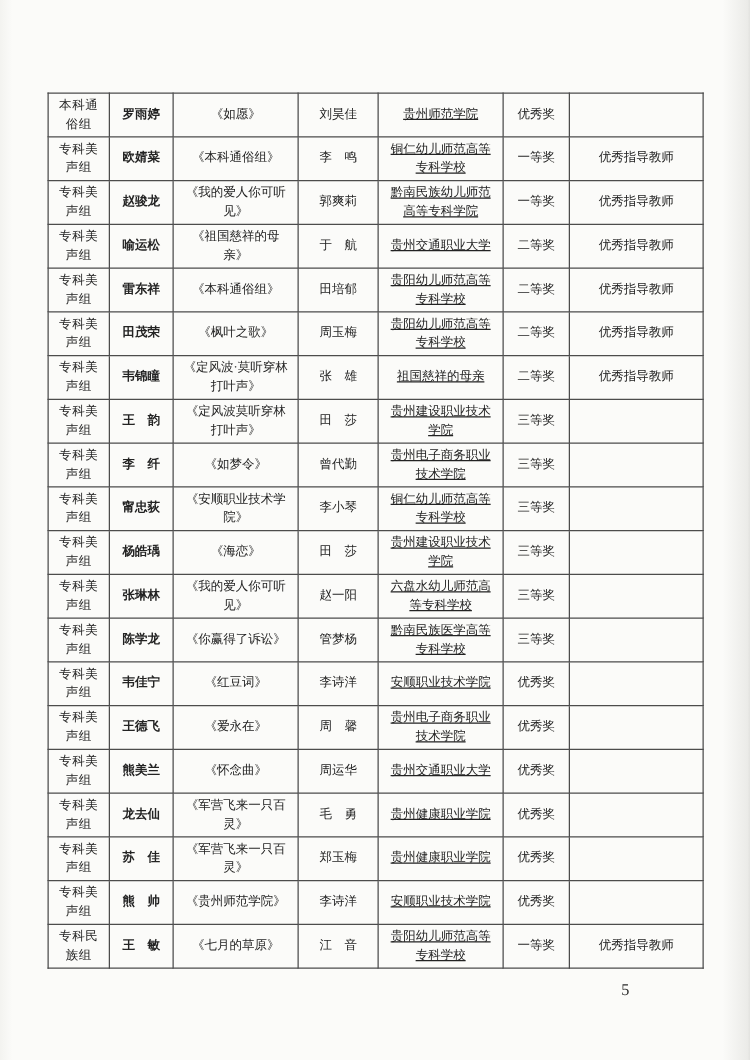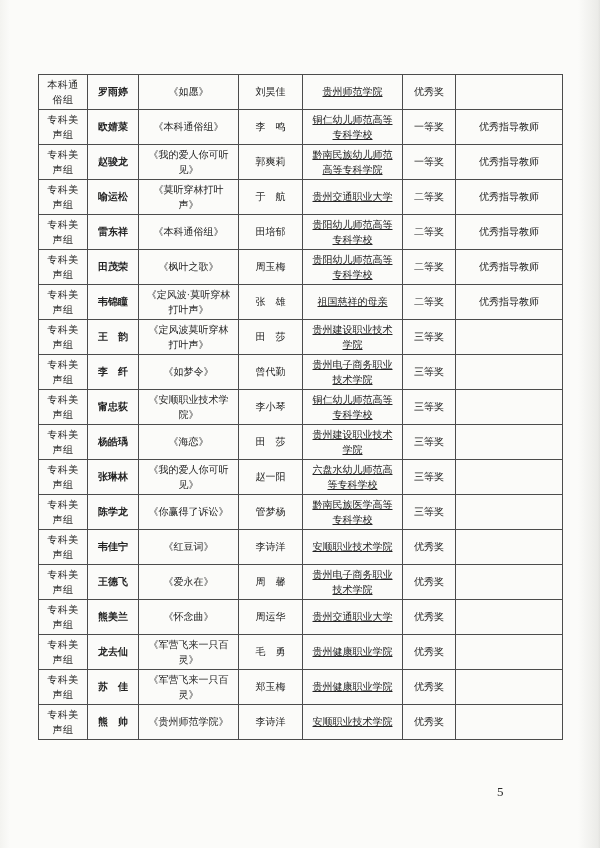--- a/index.html
+++ b/index.html
@@ -104,21 +104,21 @@
     <td class="c-name">赵骏龙</td>
     <td class="c-song">《我的爱人你可听见》</td>
     <td class="c-acc">郭爽莉</td>
     <td class="c-school">黔南民族幼儿师范高等专科学院</td>
     <td class="c-award">一等奖</td>
     <td class="c-note">优秀指导教师</td>
   </tr>
         <tr>
     <td class="c-group">专科美声组</td>
     <td class="c-name">喻运松</td>
-    <td class="c-song">《莫听穿林打叶声》</td>
+    <td class="c-song">《祖国慈祥的母亲》</td>
     <td class="c-acc">于　航</td>
     <td class="c-school">贵州交通职业大学</td>
     <td class="c-award">二等奖</td>
     <td class="c-note">优秀指导教师</td>
   </tr>
         <tr>
     <td class="c-group">专科美声组</td>
     <td class="c-name">雷东祥</td>
     <td class="c-song">《本科通俗组》</td>
     <td class="c-acc">田培郁</td>
@@ -245,17 +245,26 @@
   </tr>
         <tr>
     <td class="c-group">专科美声组</td>
     <td class="c-name">熊　帅</td>
     <td class="c-song">《贵州师范学院》</td>
     <td class="c-acc">李诗洋</td>
     <td class="c-school">安顺职业技术学院</td>
     <td class="c-award">优秀奖</td>
     <td class="c-note"></td>
   </tr>
+        <tr>
+    <td class="c-group">专科民族组</td>
+    <td class="c-name">王　敏</td>
+    <td class="c-song">《七月的草原》</td>
+    <td class="c-acc">江　音</td>
+    <td class="c-school">贵阳幼儿师范高等专科学校</td>
+    <td class="c-award">一等奖</td>
+    <td class="c-note">优秀指导教师</td>
+  </tr>
       </tbody>
   </table>
 
   <div class="page-number">5</div>
 </div>
 
 </body></html>

